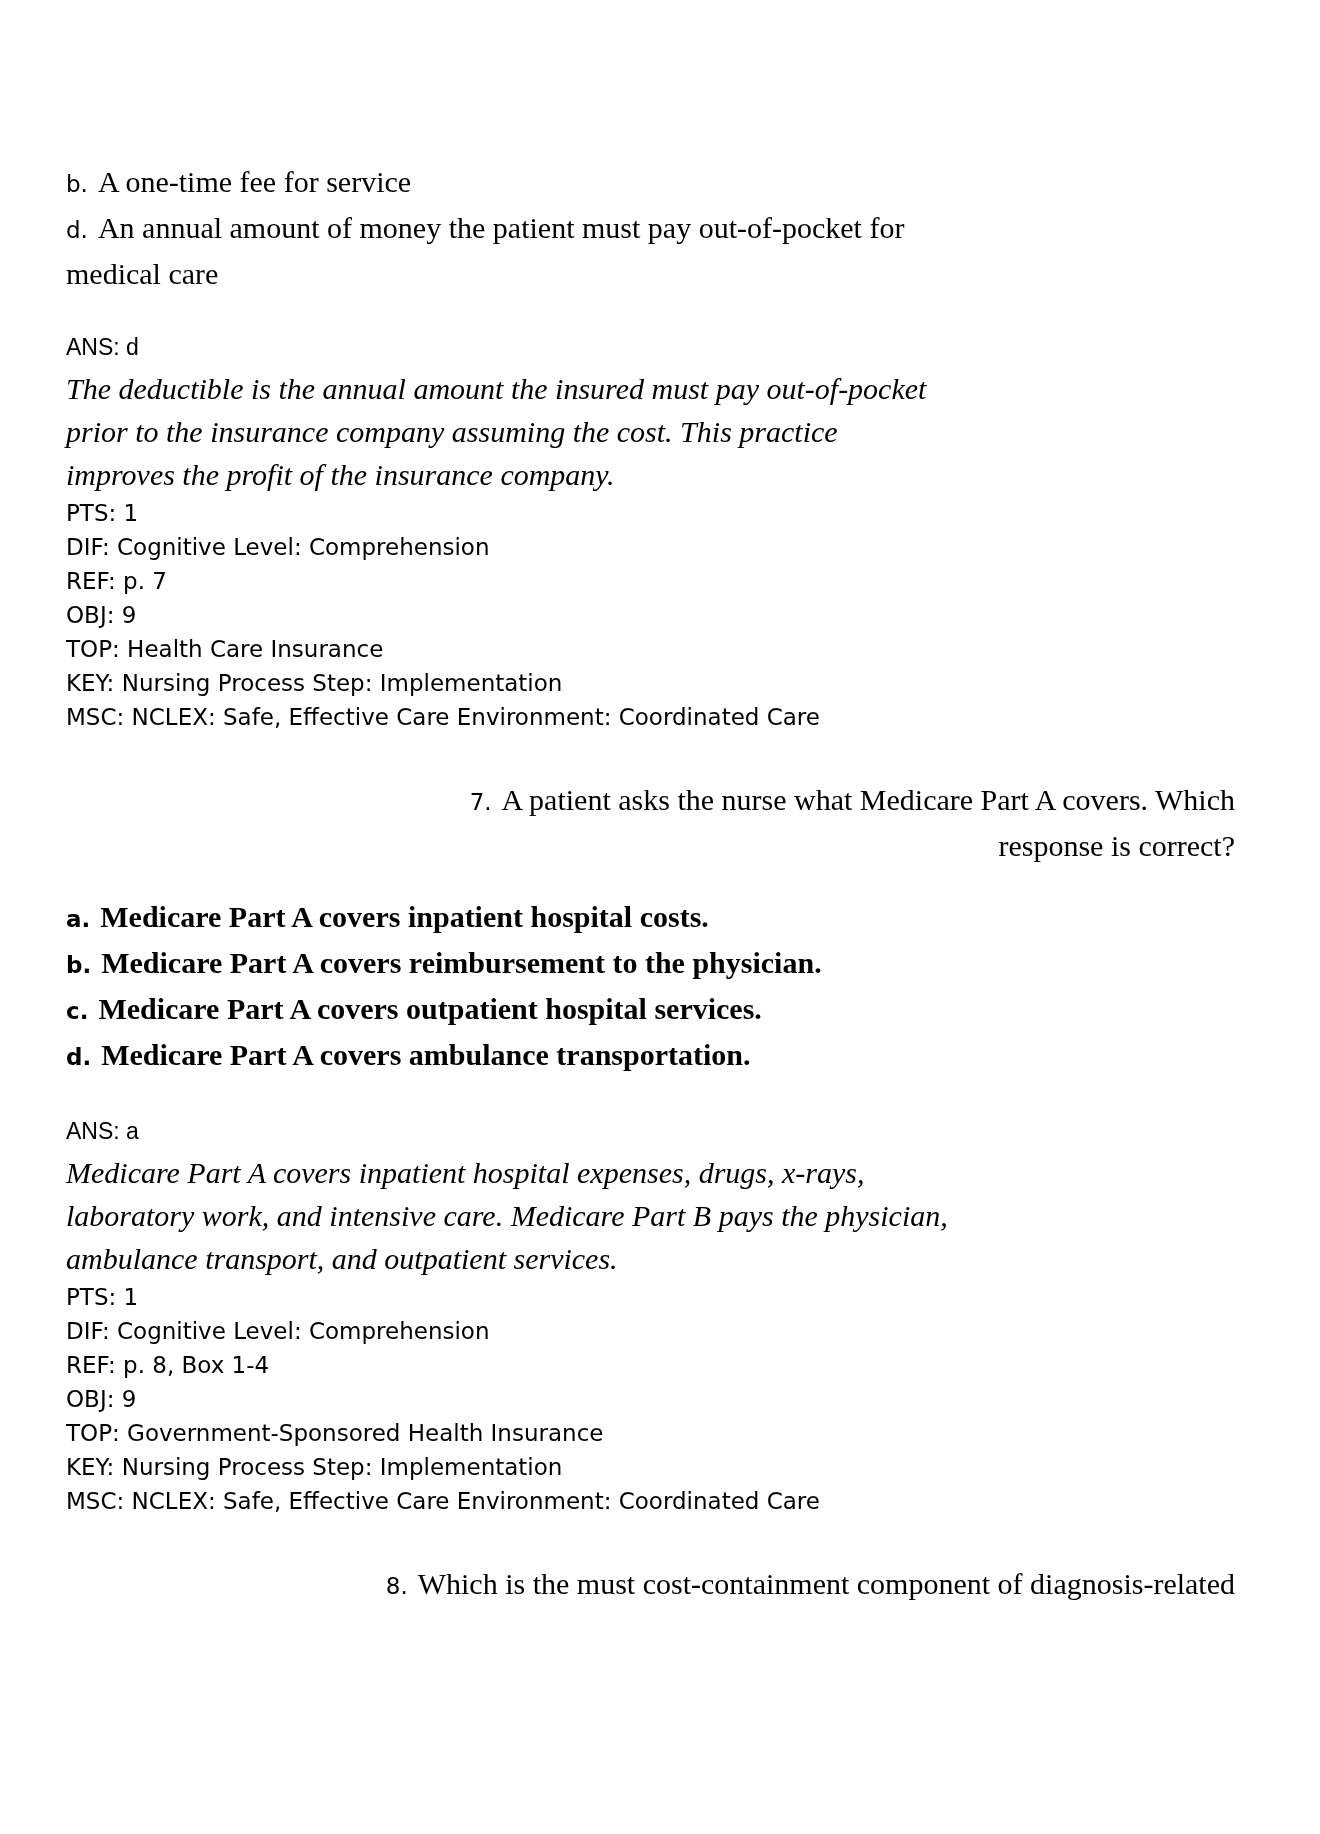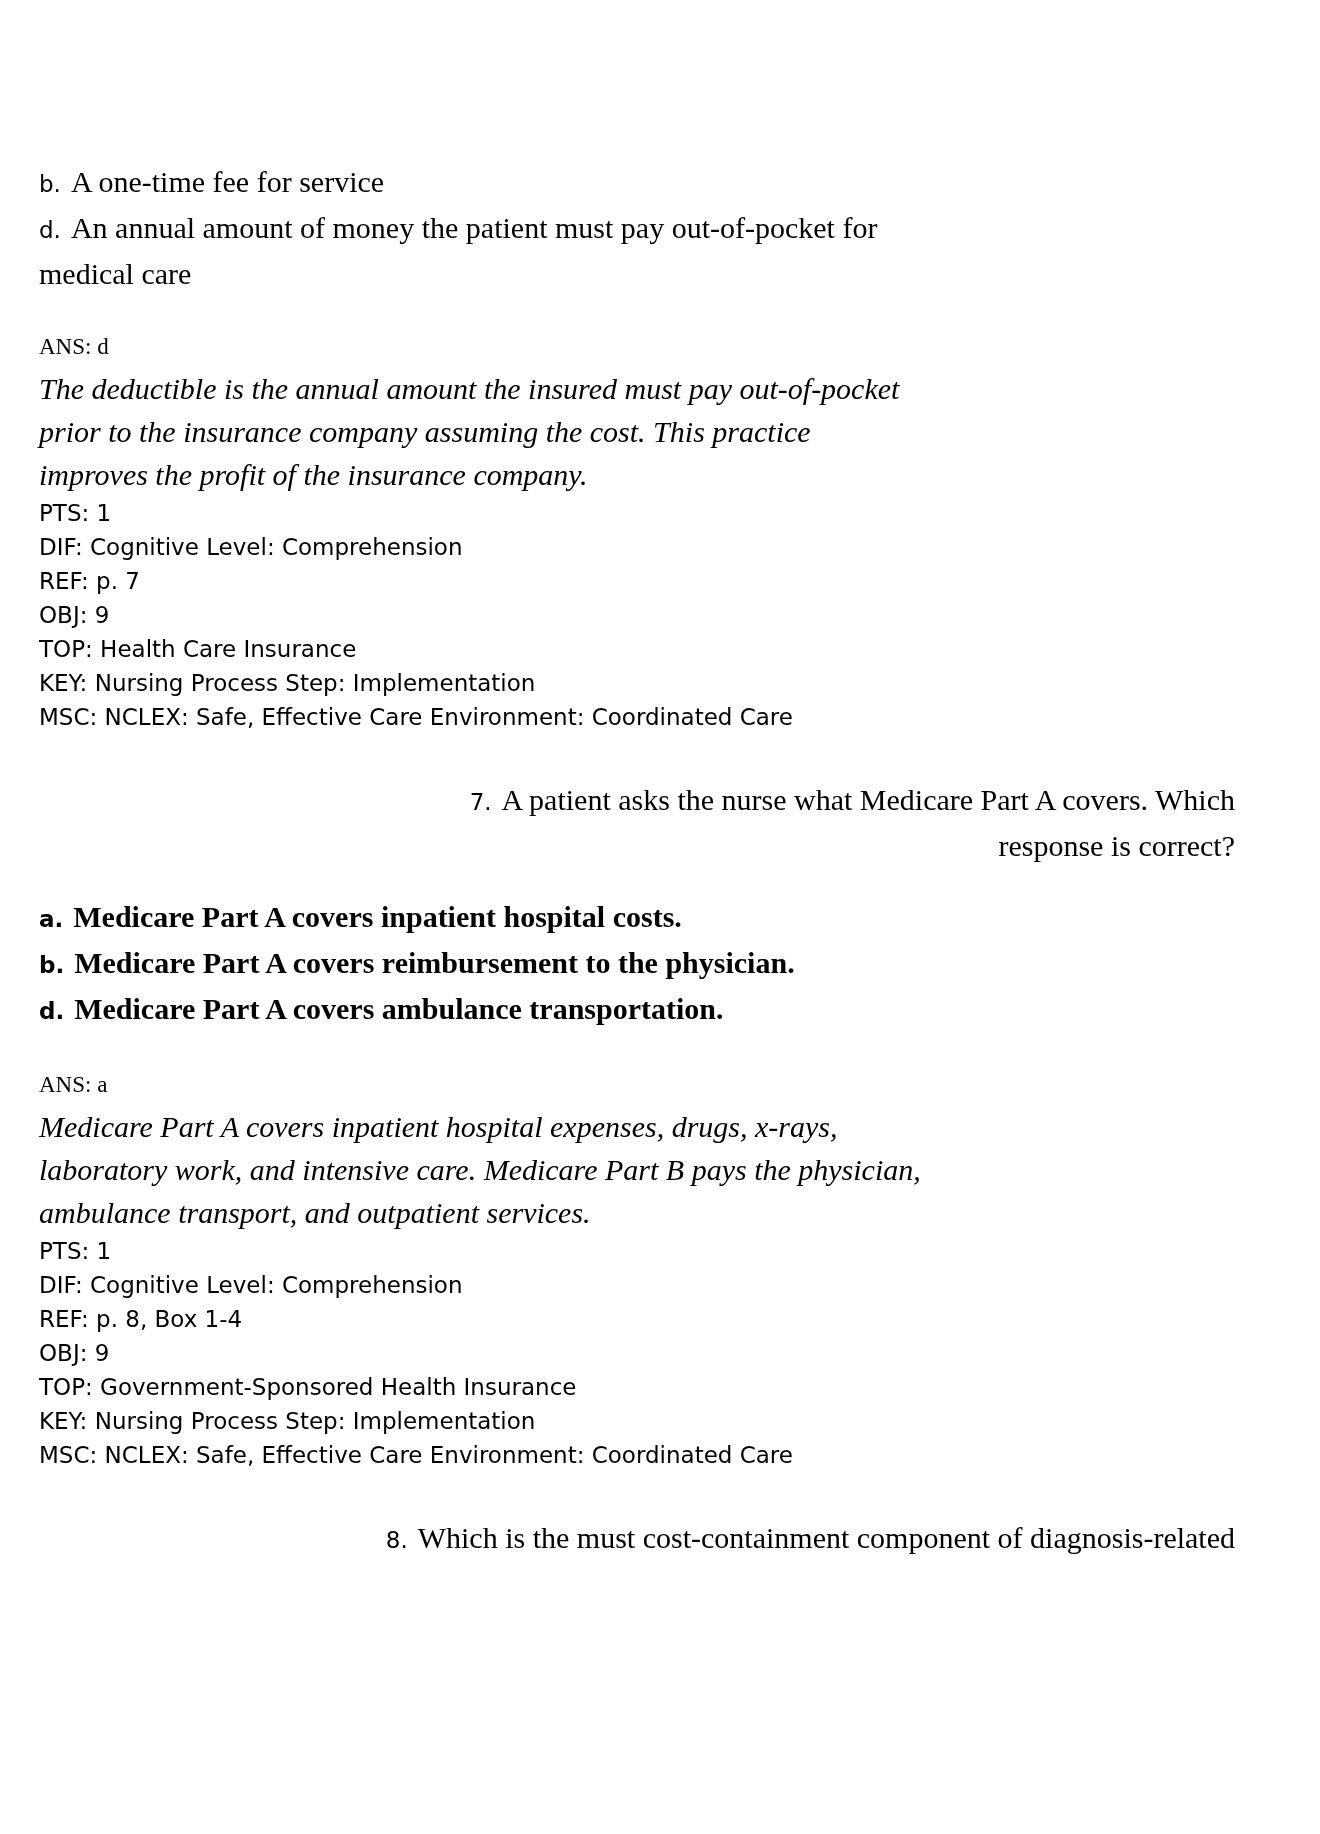--- a/index.html
+++ b/index.html
@@ -4,36 +4,36 @@
 <style>
   * { margin: 0; padding: 0; box-sizing: border-box; }
   html, body { background: #ffffff; }
   body {
     width: 1320px;
     height: 1834px;
     color: #000000;
     overflow: hidden;
     font-family: "Liberation Serif", serif;
   }
-  .page { padding: 160px 85px 0 39px; }
+  .page { padding: 160px 85px 0 66px; }
 
   .option {
     font-family: "Liberation Serif", serif;
     font-size: 30px;
     line-height: 43px;
   }
   .prefix {
     font-family: "DejaVu Sans", sans-serif;
     font-size: 23px;
     margin-right: 10px;
   }
   .wrap { white-space: pre-line; }
 
   .ans-line {
-    font-family: Liberation Serif, serif;
+    font-family: Liberation Sans, sans-serif;
     font-size: 23px;
     line-height: 40px;
     margin-top: 32px;
   }
   .rationale {
     font-family: "Liberation Serif", serif;
     font-size: 30px;
     line-height: 43px;
     white-space: pre-line;
     font-style: italic;
@@ -81,20 +81,21 @@
     </div>
   </section>
 
   <section>
     <p class="question"><span class="prefix">7.</span><span class="wrap">A patient asks the nurse what Medicare Part A covers. Which
 response is correct?</span></p>
 
     <div class="options-group">
       <p class="option"><span class="prefix">a.</span><span class="wrap">Medicare Part A covers inpatient hospital costs.</span></p>
       <p class="option"><span class="prefix">b.</span><span class="wrap">Medicare Part A covers reimbursement to the physician.</span></p>
+      <p class="option"><span class="prefix">c.</span><span class="wrap">Medicare Part A covers outpatient hospital services.</span></p>
       <p class="option"><span class="prefix">d.</span><span class="wrap">Medicare Part A covers ambulance transportation.</span></p>
     </div>
 
     <p class="ans-line"><span>ANS:</span> <span>a</span></p>
 
     <p class="rationale">Medicare Part A covers inpatient hospital expenses, drugs, x-rays,
 laboratory work, and intensive care. Medicare Part B pays the physician,
 ambulance transport, and outpatient services.</p>
 
     <div>

